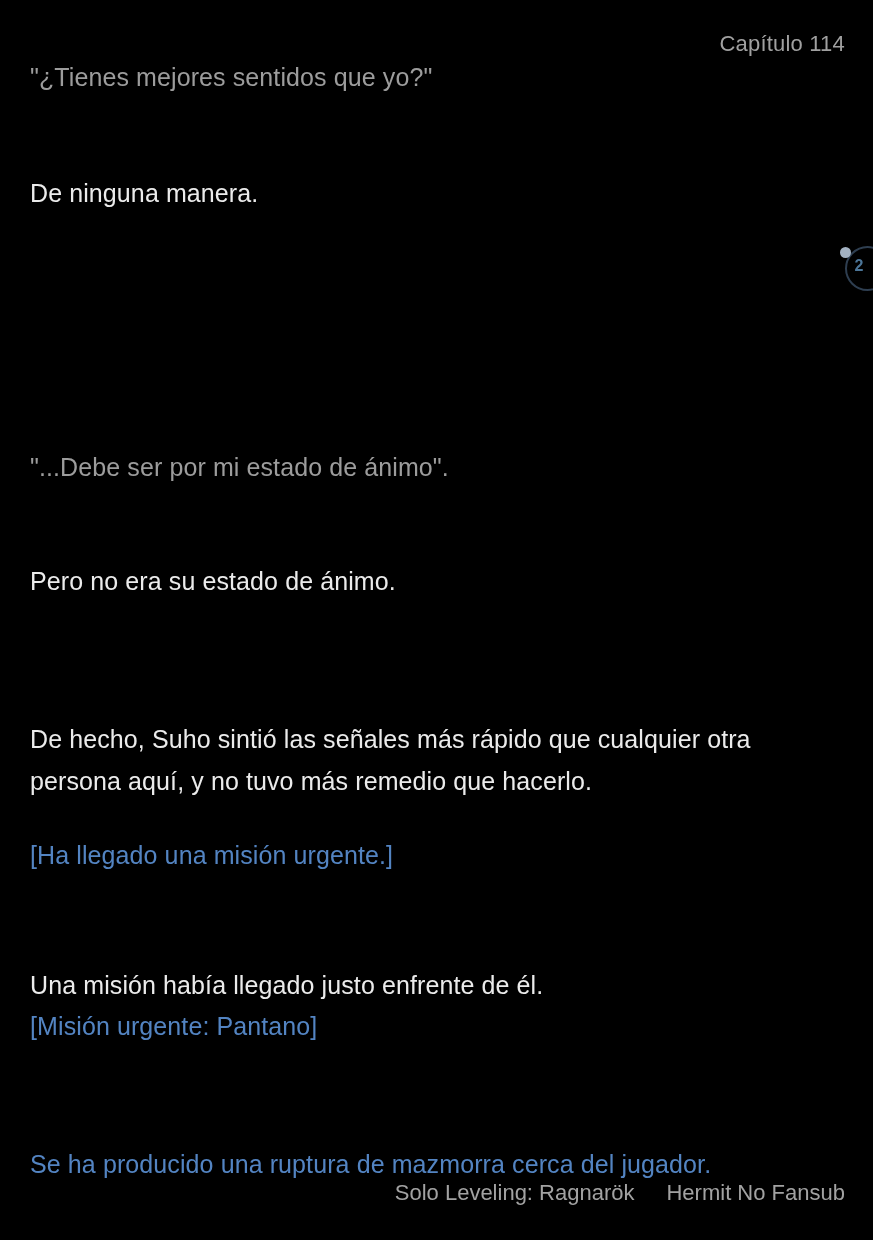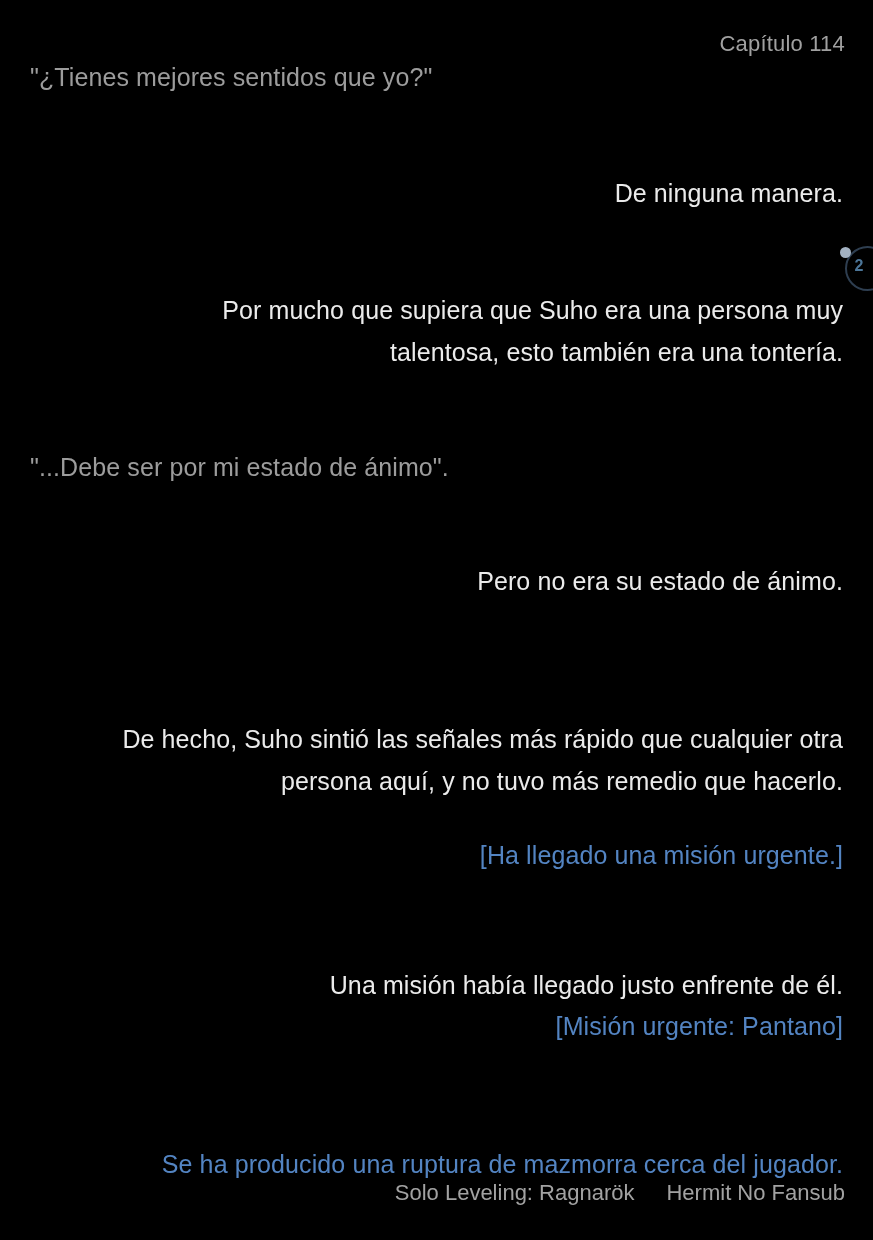--- a/index.html
+++ b/index.html
@@ -27,23 +27,23 @@
   }
   .para {
     position: absolute;
     left: 30px;
     right: 30px;
     font-size: 25px;
     line-height: 42px;
     white-space: pre-line;
     letter-spacing: 0.1px;
   }
-  .narration { color: #ebebeb; text-align: right; }
+  .narration { color: #ebebeb; }
   .dialogue  { color: #9c9c9c; }
-  .system    { color: #5384c2; text-align: right; }
+  .system    { color: #5384c2; text-align: left; }
 
   .p1  { top: 56px;  }
   .p2  { top: 172px; }
   .p3  { top: 289px; }
   .p4  { top: 446px; }
   .p5  { top: 560px; }
   .p6  { top: 677px; margin-top: 41px; }
   .p7  { top: 834px; }
   .p8  { top: 948px; margin-top: 16px; }
   .p9  { top: 1005px; }
@@ -100,22 +100,20 @@
 </style>
 </head>
 <body>
 
 <div class="page">
 
   <div class="chapter-label">Capítulo 114</div>
 
   <div class="para dialogue p1">"¿Tienes mejores sentidos que yo?"</div>
   <div class="para narration p2">De ninguna manera.</div>
-  <div class="para narration p3">Por mucho que supiera que Suho era una persona muy
-talentosa, esto también era una tontería.</div>
   <div class="para dialogue p4">"...Debe ser por mi estado de ánimo".</div>
   <div class="para narration p5">Pero no era su estado de ánimo.</div>
   <div class="para narration p6">De hecho, Suho sintió las señales más rápido que cualquier otra
 persona aquí, y no tuvo más remedio que hacerlo.</div>
   <div class="para system p7">[Ha llegado una misión urgente.]</div>
   <div class="para narration p8">Una misión había llegado justo enfrente de él.</div>
   <div class="para system p9">[Misión urgente: Pantano]</div>
   <div class="para system p10">Se ha producido una ruptura de mazmorra cerca del jugador.</div>
 
   <div class="scroll-badge">

